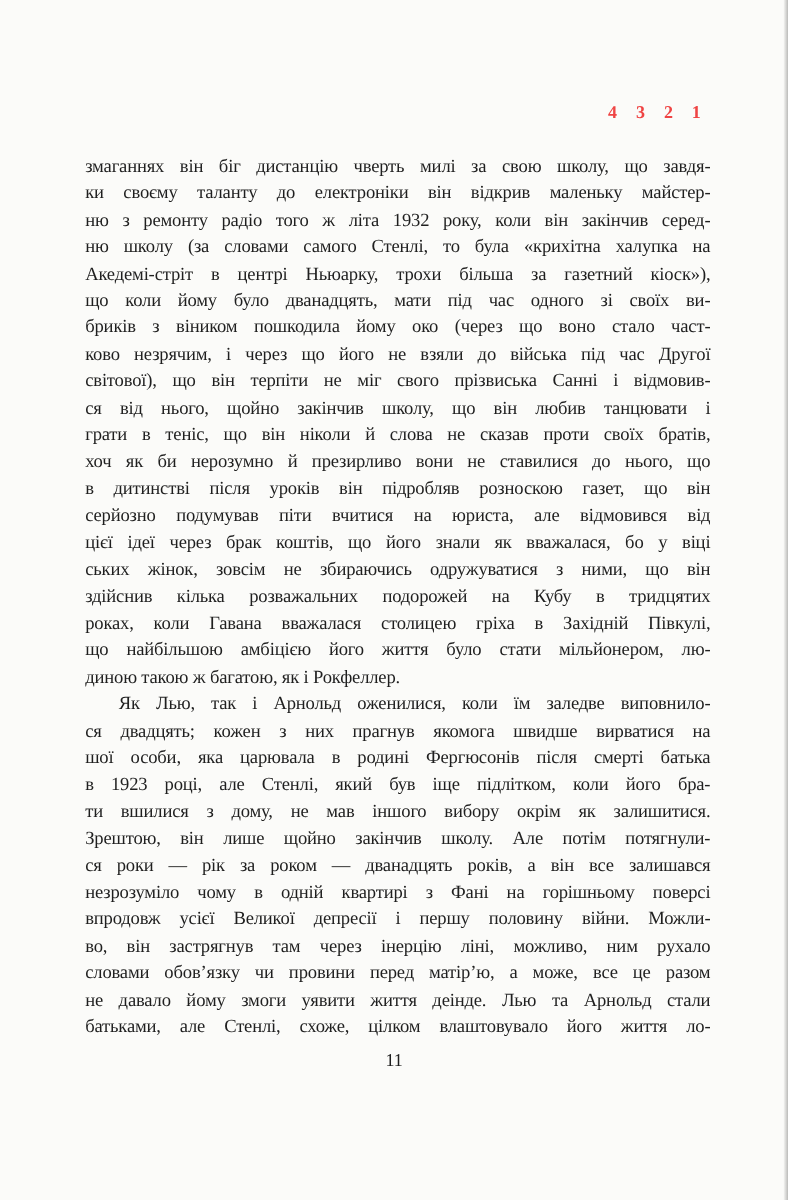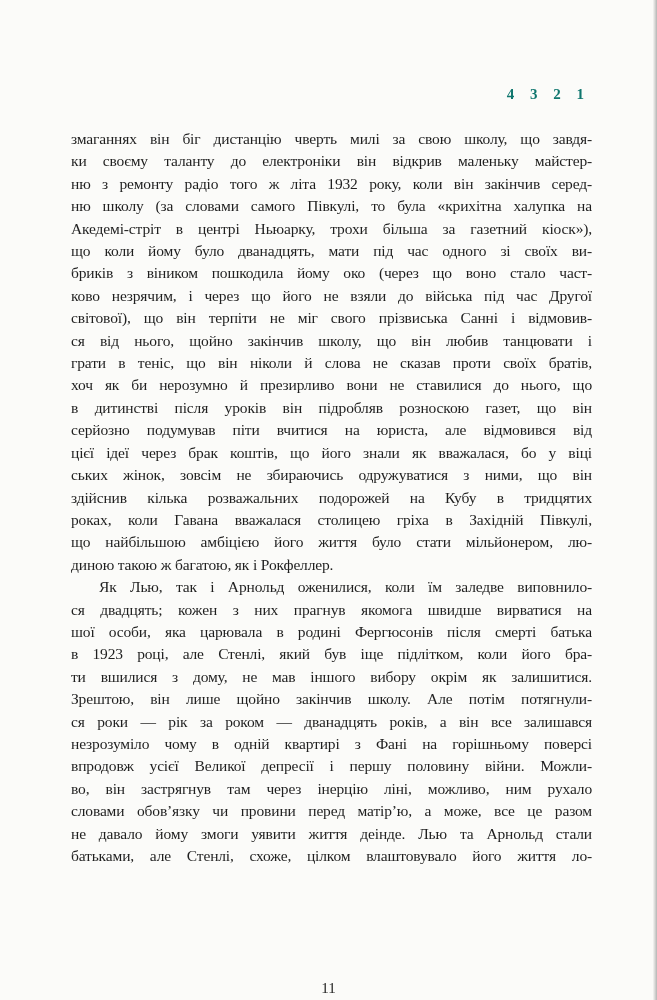--- a/index.html
+++ b/index.html
@@ -27,21 +27,21 @@
     width: 4px;
     background: linear-gradient(to right, rgba(0,0,0,0.02), rgba(0,0,0,0.28));
   }
   .running-head {
     position: absolute;
     top: 86px;
     right: 67px;
     font-size: 15px;
     font-weight: bold;
     letter-spacing: 6px;
-    color: #0f766e;
+    color: #ef4444;
   }
   .text-block {
     position: absolute;
     left: 71px;
     top: 128px;
     width: 521px;
     font-size: 15.5px;
     line-height: 22.4px;
     letter-spacing: -0.15px;
   }
@@ -54,40 +54,40 @@
     white-space: normal;
   }
   .line.last {
     text-align-last: left;
   }
   .line.indent {
     padding-left: 28px;
   }
   .page-number {
     position: absolute;
-    top: 980px;
+    top: 876px;
     left: 0;
     width: 657px;
     text-align: center;
     font-size: 15px;
     color: #1f1f1f;
   }
 </style>
 </head>
 <body>
 
 <div class="page">
   <div class="running-head">4 3 2 1</div>
 
   <div class="text-block">
       <div class="paragraph">
         <div class="line">змаганнях він біг дистанцію чверть милі за свою школу, що завдя-</div>
         <div class="line">ки своєму таланту до електроніки він відкрив маленьку майстер-</div>
         <div class="line">ню з ремонту радіо того ж літа 1932 року, коли він закінчив серед-</div>
-        <div class="line">ню школу (за словами самого Півкулі, то була «крихітна халупка на</div>
+        <div class="line">ню школу (за словами самого Стенлі, то була «крихітна халупка на</div>
         <div class="line">Акедемі-стріт в центрі Ньюарку, трохи більша за газетний кіоск»),</div>
         <div class="line">що коли йому було дванадцять, мати під час одного зі своїх ви-</div>
         <div class="line">бриків з віником пошкодила йому око (через що воно стало част-</div>
         <div class="line">ково незрячим, і через що його не взяли до війська під час Другої</div>
         <div class="line">світової), що він терпіти не міг свого прізвиська Санні і відмовив-</div>
         <div class="line">ся від нього, щойно закінчив школу, що він любив танцювати і</div>
         <div class="line">грати в теніс, що він ніколи й слова не сказав проти своїх братів,</div>
         <div class="line">хоч як би нерозумно й презирливо вони не ставилися до нього, що</div>
         <div class="line">в дитинстві після уроків він підробляв розноскою газет, що він</div>
         <div class="line">серйозно подумував піти вчитися на юриста, але відмовився від</div>

